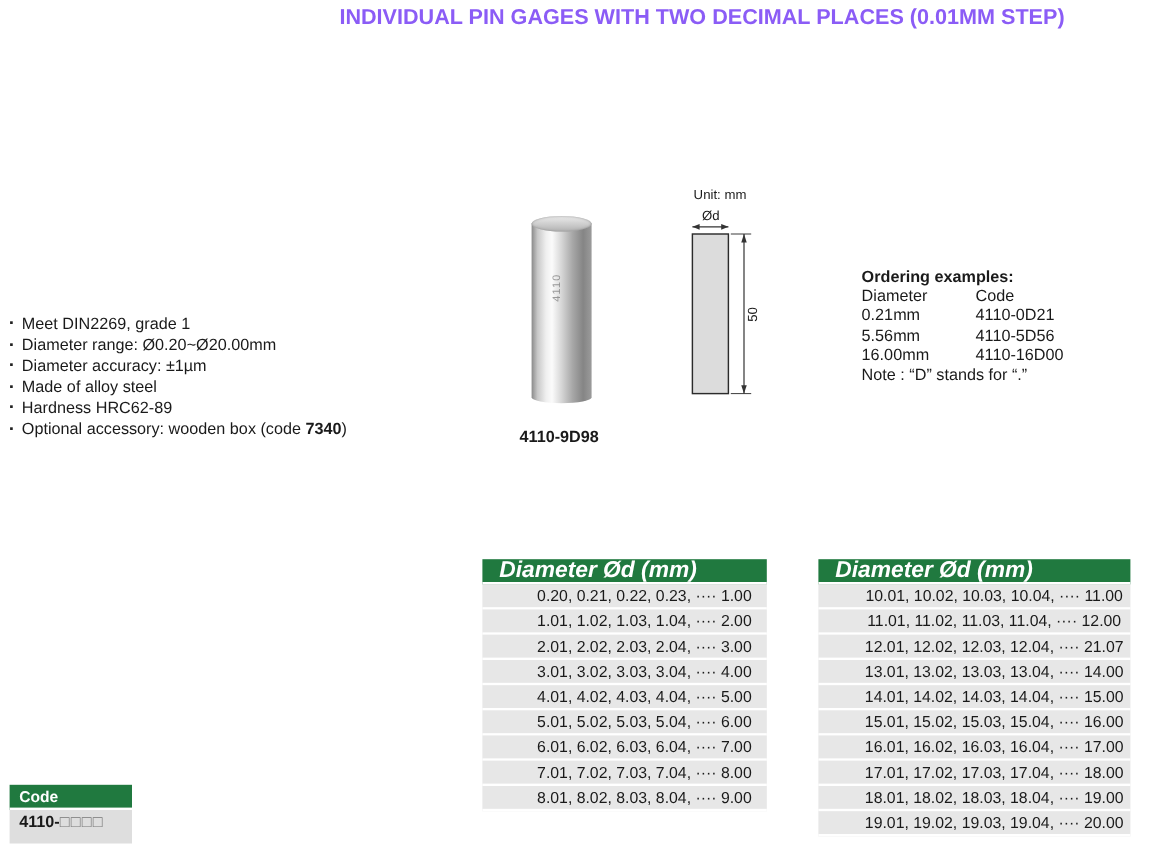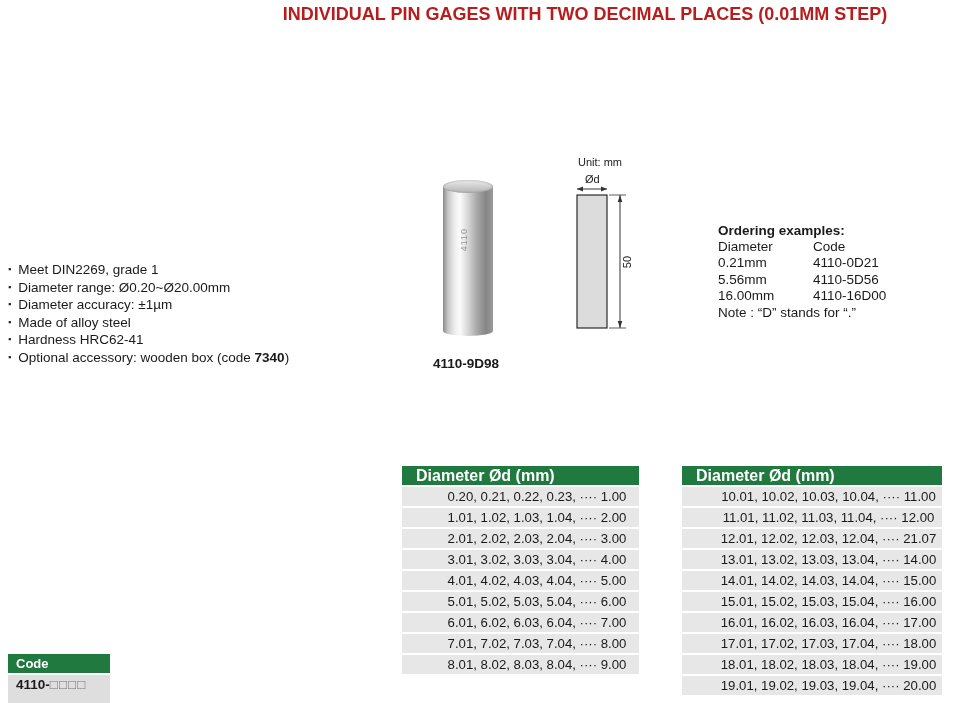--- a/index.html
+++ b/index.html
@@ -9,21 +9,21 @@
     overflow: hidden;
     font-family: "Liberation Sans", "DejaVu Sans", sans-serif;
     color: #1a1a1a;
     position: relative;
   }
 
   
   #page-title {
     position: absolute; top: 4px; left: 210px; width: 750px;
     text-align: center;
-    font-size: 18px; font-weight: bold; color: #b91c1c;
+    font-size: 18px; font-weight: bold; color: #8b5cf6;
   }
 
   
   #feature-list { position: absolute; left: 8px; top: 261px; font-size: 13.5px; }
   .feature { display: flex; align-items: flex-start; line-height: 17.5px; white-space: nowrap; }
   .bullet { font-size: 9px; line-height: 17.5px; margin-right: 7px; color: #222; }
   .feature b { font-weight: bold; }
 
   
   #pin-body {
@@ -58,24 +58,25 @@
   .ord-row { display: flex; line-height: 16.4px; }
   .ord-col1 { width: 95px; }
   #ordering .ord-note { line-height: 16.4px; }
 
   
   .dtable { position: absolute; top: 466px; }
   #table-left  { left: 402px; width: 237px; }
   #table-right { left: 682px; width: 260px; }
   .thead {
     background: #20793f; color: #ffffff;
-    font-weight: bold; font-size: 16px;
+    font-weight: bold; font-size: 19px;
     height: 19px; line-height: 19px;
     padding-left: 14px;
     border-bottom: 2px solid #ffffff;
+    font-style: italic;
   }
   .trow {
     background: #e7e7e7;
     font-size: 13.2px; height: 19px; line-height: 19px;
     text-align: center; white-space: nowrap;
     border-bottom: 2px solid #ffffff;
     padding-left: 33px;
   }
 
   
@@ -108,21 +109,21 @@
   <div class="feature">
     <span class="bullet">▪</span>
     <span>Diameter accuracy: ±1µm</span>
   </div>
   <div class="feature">
     <span class="bullet">▪</span>
     <span>Made of alloy steel</span>
   </div>
   <div class="feature">
     <span class="bullet">▪</span>
-    <span>Hardness HRC62-41</span>
+    <span>Hardness HRC62-89</span>
   </div>
   <div class="feature">
     <span class="bullet">▪</span>
     <span><span>Optional accessory: wooden box (code </span><b>7340</b><span>)</span></span>
   </div>
 </div>
 
 <div id="pin-body"></div>
 <div id="pin-top"></div>
 <div id="pin-engraving">4110</div>

